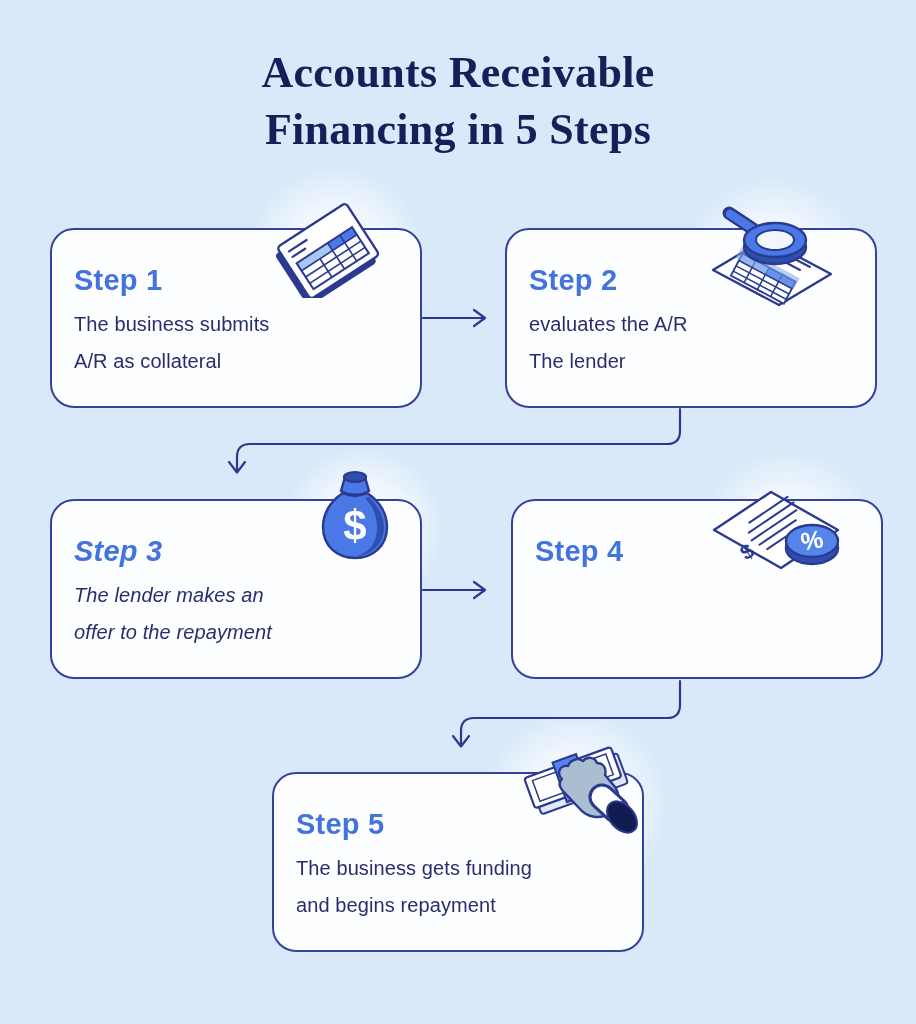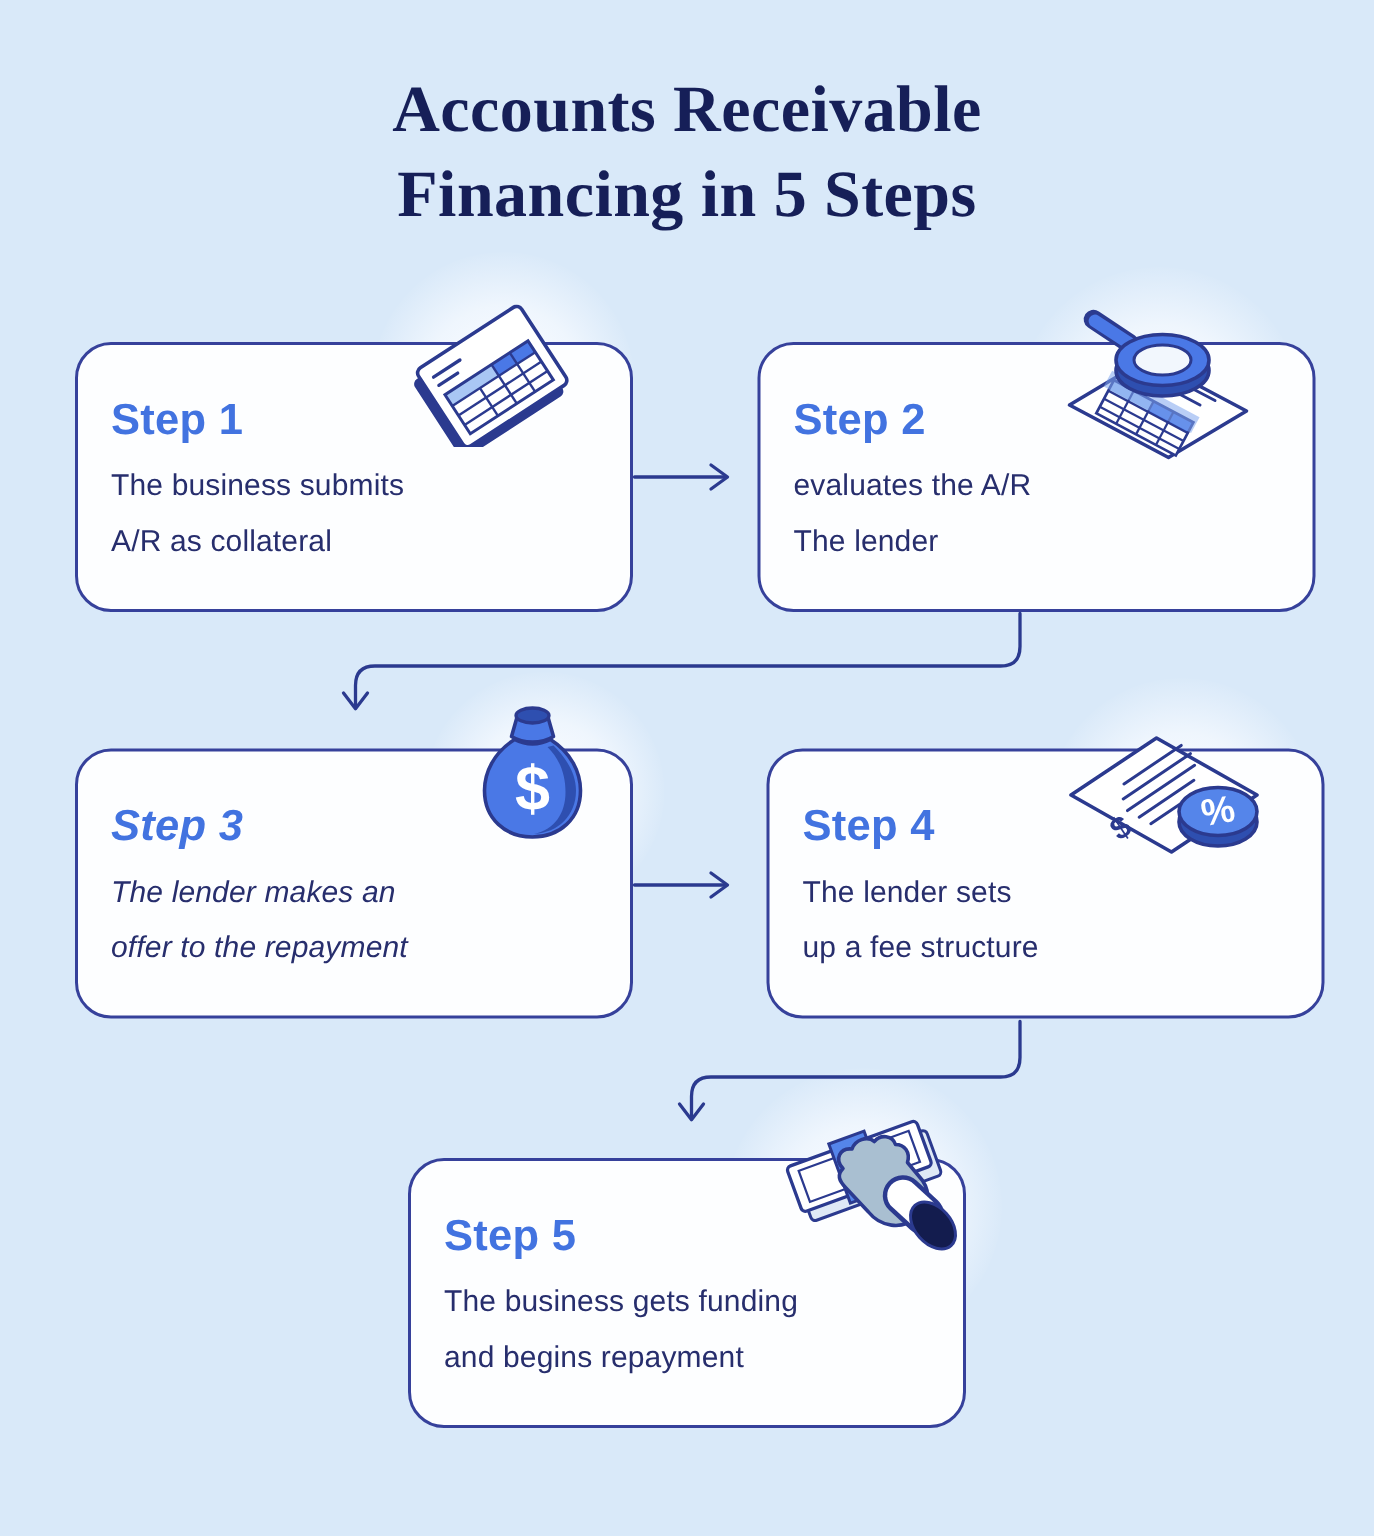--- a/index.html
+++ b/index.html
@@ -54,24 +54,20 @@
   <section class="card" style="left:50px;top:499px;font-style:italic;">
     <div class="step-label">Step 3</div>
     <div class="step-text">
       <span>The lender makes an</span>
       <span>offer to the repayment</span>
     </div>
   </section>
 
   <section class="card" style="left:511px;top:499px;">
     <div class="step-label">Step 4</div>
-    <div class="step-text">
-      <span>The lender sets</span>
-      <span>up a fee structure</span>
-    </div>
   </section>
 
   <section class="card" style="left:272px;top:772px;">
     <div class="step-label">Step 5</div>
     <div class="step-text">
       <span>The business gets funding</span>
       <span>and begins repayment</span>
     </div>
   </section>
 

